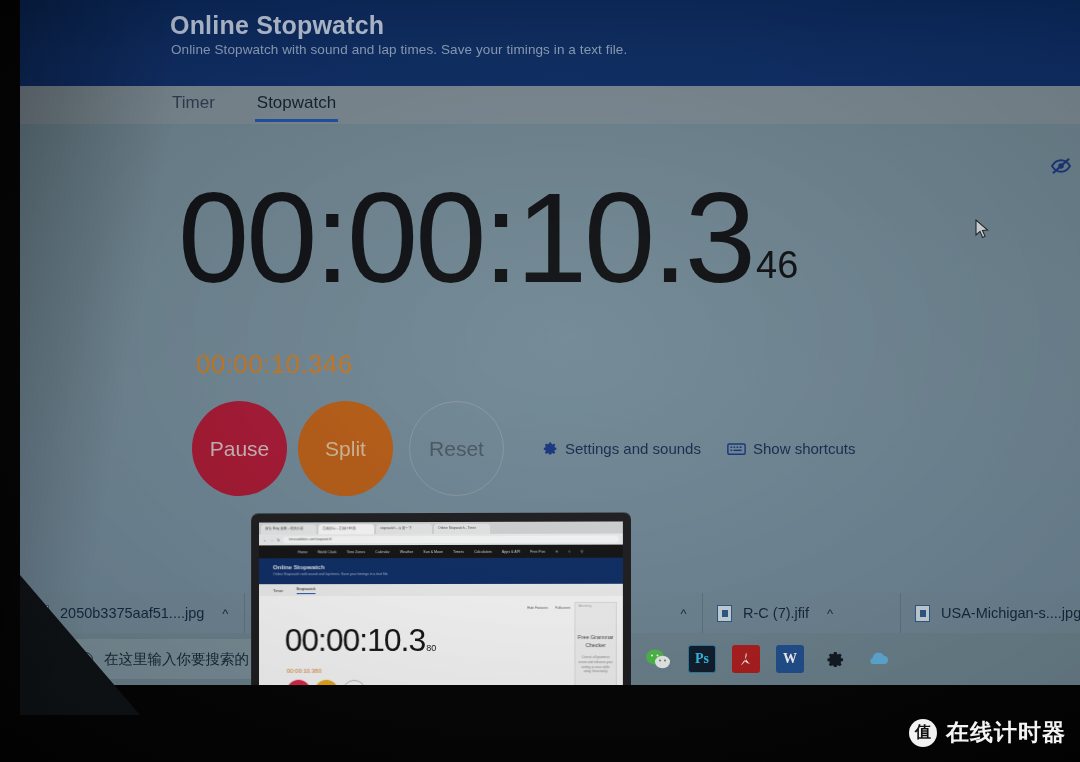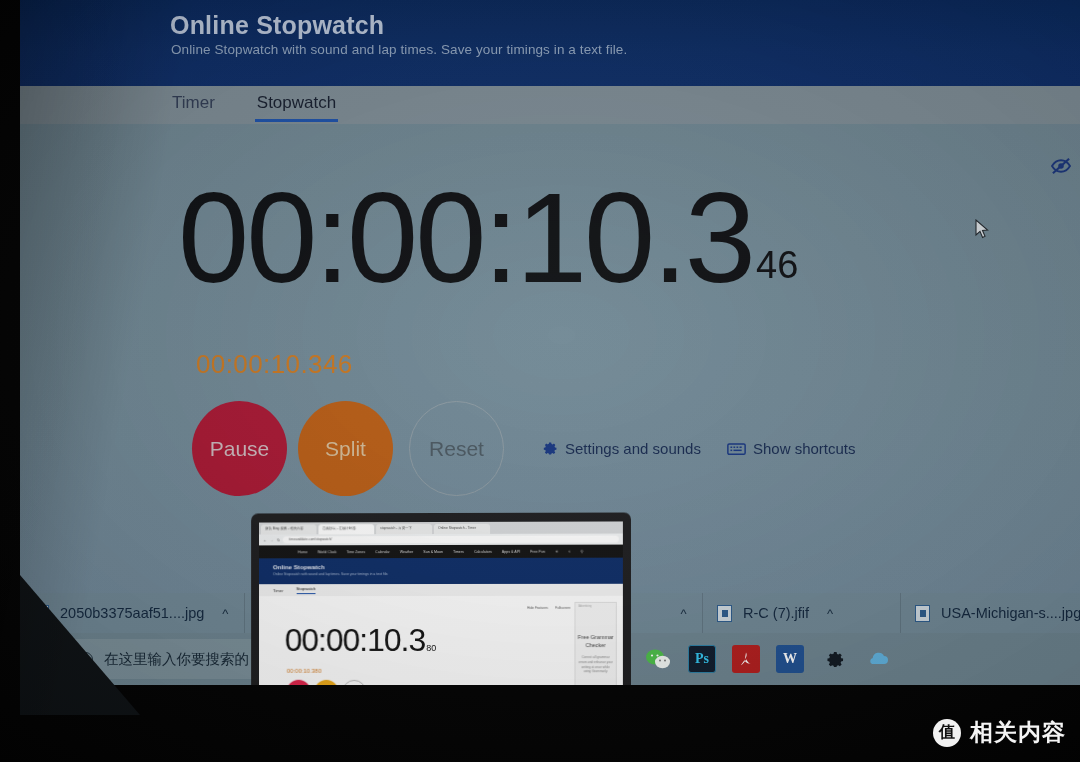--- a/index.html
+++ b/index.html
@@ -680,16 +680,16 @@
     <div class="base"></div>
   </div>
 
   <div id="leftbar"></div>
   <div id="bottombar"></div>
   <div class="diag" style="left:20px; top:575px; width:120px; height:140px; clip-path:polygon(0 0,0 100%,100% 100%);"></div>
   <div id="vignette"></div>
 
   <div id="watermark">
     <span class="circ">值</span>
-    <span class="wt">相关内容</span>
+    <span class="wt">在线计时器</span>
   </div>
 
 </div>
 
 </body></html>

